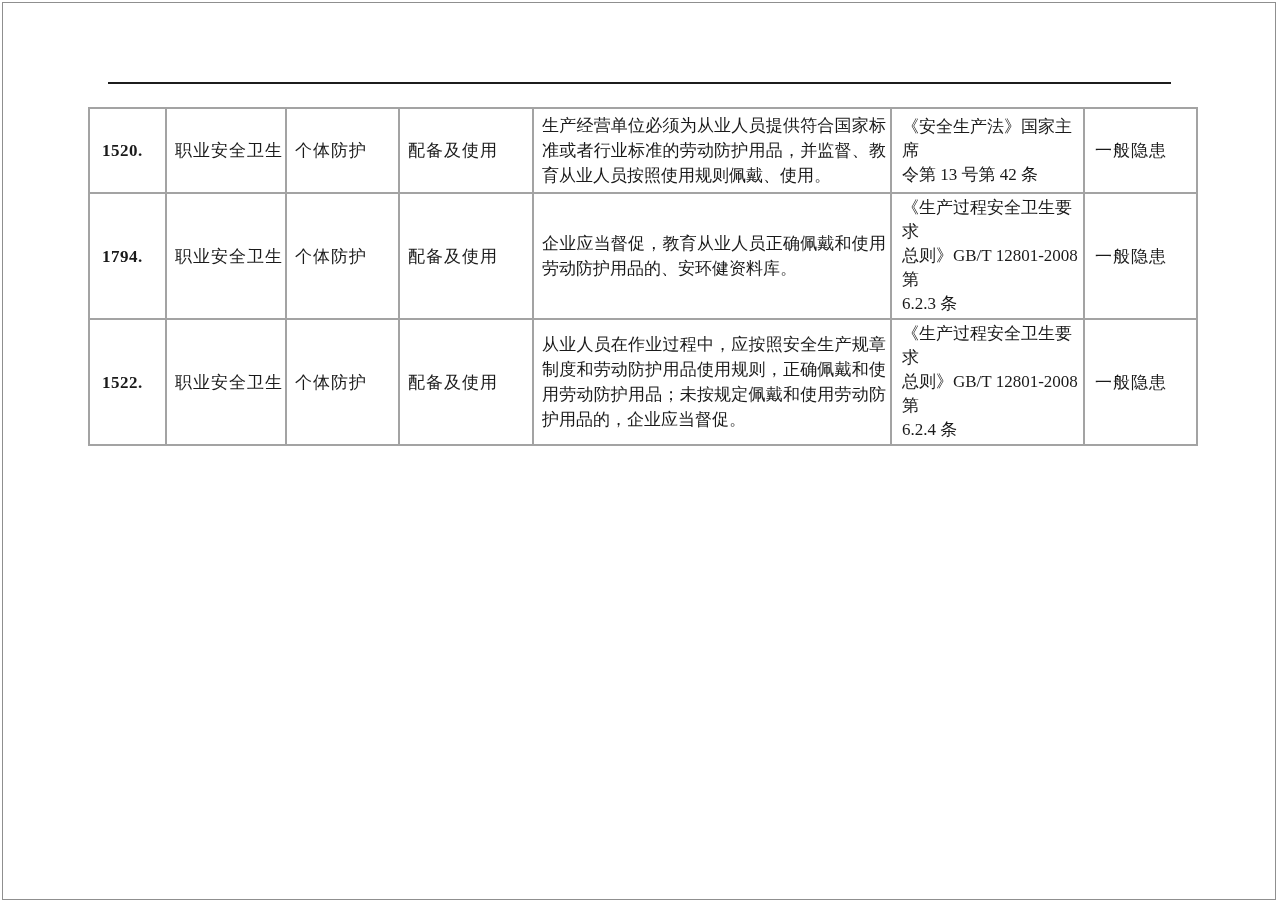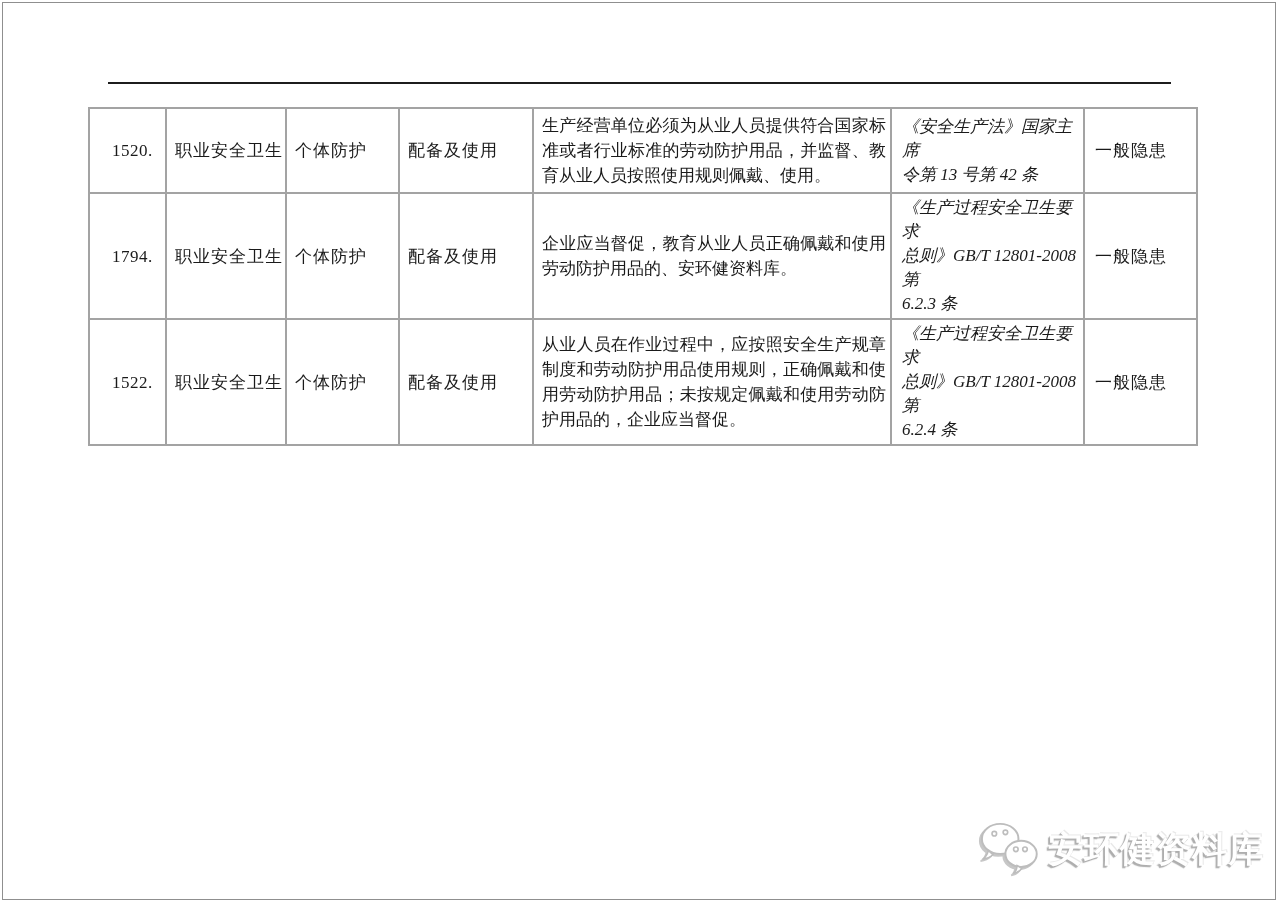--- a/index.html
+++ b/index.html
@@ -8,24 +8,24 @@
   .page { position:absolute; left:0; top:0; width:1280px; height:905px; background:#fff; }
   .page-border { position:absolute; left:2px; top:2px; width:1274px; height:898px;
                  border:1.5px solid #8f8f8f; background:transparent; }
   .top-rule { position:absolute; left:108px; top:82px; width:1063px; height:2px; background:#1c1c1c; }
 
   table.hazard-table { position:absolute; left:88px; top:107px; width:1108px;
                        border-collapse:collapse; table-layout:fixed;
                        font-size:17px; line-height:25px; }
   .hazard-table td { border:2px solid #a3a3a3; vertical-align:middle; overflow:hidden; }
   .row-0 { height:78px; } .row-1 { height:67px; } .row-2 { height:95px; }
-  td.c-no   { padding-left:22px; letter-spacing:0.5px; }
+  td.c-no   { padding-left:12px; letter-spacing:0.5px;font-weight:bold; }
   td.c-cat, td.c-sub, td.c-item { padding-left:8px; letter-spacing:1px; }
   td.c-desc { padding:4px 4px 4px 8px; text-align:justify; text-justify:inter-ideograph; }
-  td.c-ref  { padding:2px 4px 2px 10px; white-space:pre-line; line-height:24px;font-style:italic; }
+  td.c-ref  { padding:2px 4px 2px 10px; white-space:pre-line; line-height:24px; }
   td.c-sev  { padding-left:10px; letter-spacing:1px; }
 
   .watermark { position:absolute; left:978px; top:818px; height:62px;
                display:flex; align-items:center; gap:8px; }
   .wm-icon { width:62px; height:56px; filter:drop-shadow(-2px 2px 0px #c7c7c7); }
   .wm-text { font-family:"Liberation Sans","DejaVu Sans",sans-serif; font-weight:700;
              font-size:35px; letter-spacing:1px; color:#ffffff; white-space:nowrap;
              text-shadow:-2px 2px 1px #aeaeae, -1px 1px 0 #c6c6c6, 1px -1px 0 #e8e8e8; }
 </style>
 </head>
@@ -74,30 +74,13 @@
         <td class="c-item">配备及使用</td>
         <td class="c-desc">从业人员在作业过程中，应按照安全生产规章制度和劳动防护用品使用规则，正确佩戴和使用劳动防护用品；未按规定佩戴和使用劳动防护用品的，企业应当督促。</td>
         <td class="c-ref">《生产过程安全卫生要求
 总则》GB/T 12801-2008 第
 6.2.4 条</td>
         <td class="c-sev">一般隐患</td>
       </tr>
     </tbody>
   </table>
 
-  <div class="watermark">
-    <svg class="wm-icon" viewBox="0 0 95 85" xmlns="http://www.w3.org/2000/svg">
-      <g fill="#ffffff" stroke="#bdbdbd" stroke-width="3">
-        <ellipse cx="34" cy="27" rx="28" ry="23"></ellipse>
-        <path d="M16,45 q-3,10 -9,13 q10,-1 16,-7 z" stroke-width="2.5"></path>
-        <ellipse cx="66" cy="50" rx="24" ry="20"></ellipse>
-        <path d="M60,68 q-1,9 -6,12 q10,-2 13,-8 z" stroke-width="2.5"></path>
-      </g>
-      <g fill="none" stroke="#bdbdbd" stroke-width="2.5">
-        <circle cx="25" cy="19" r="3.5"></circle>
-        <circle cx="42" cy="17" r="3.5"></circle>
-        <circle cx="58" cy="43" r="3.5"></circle>
-        <circle cx="72" cy="43" r="3.5"></circle>
-      </g>
-    </svg>
-    <span class="wm-text">安环健资料库</span>
-  </div>
 </div>
 
 </body></html>

